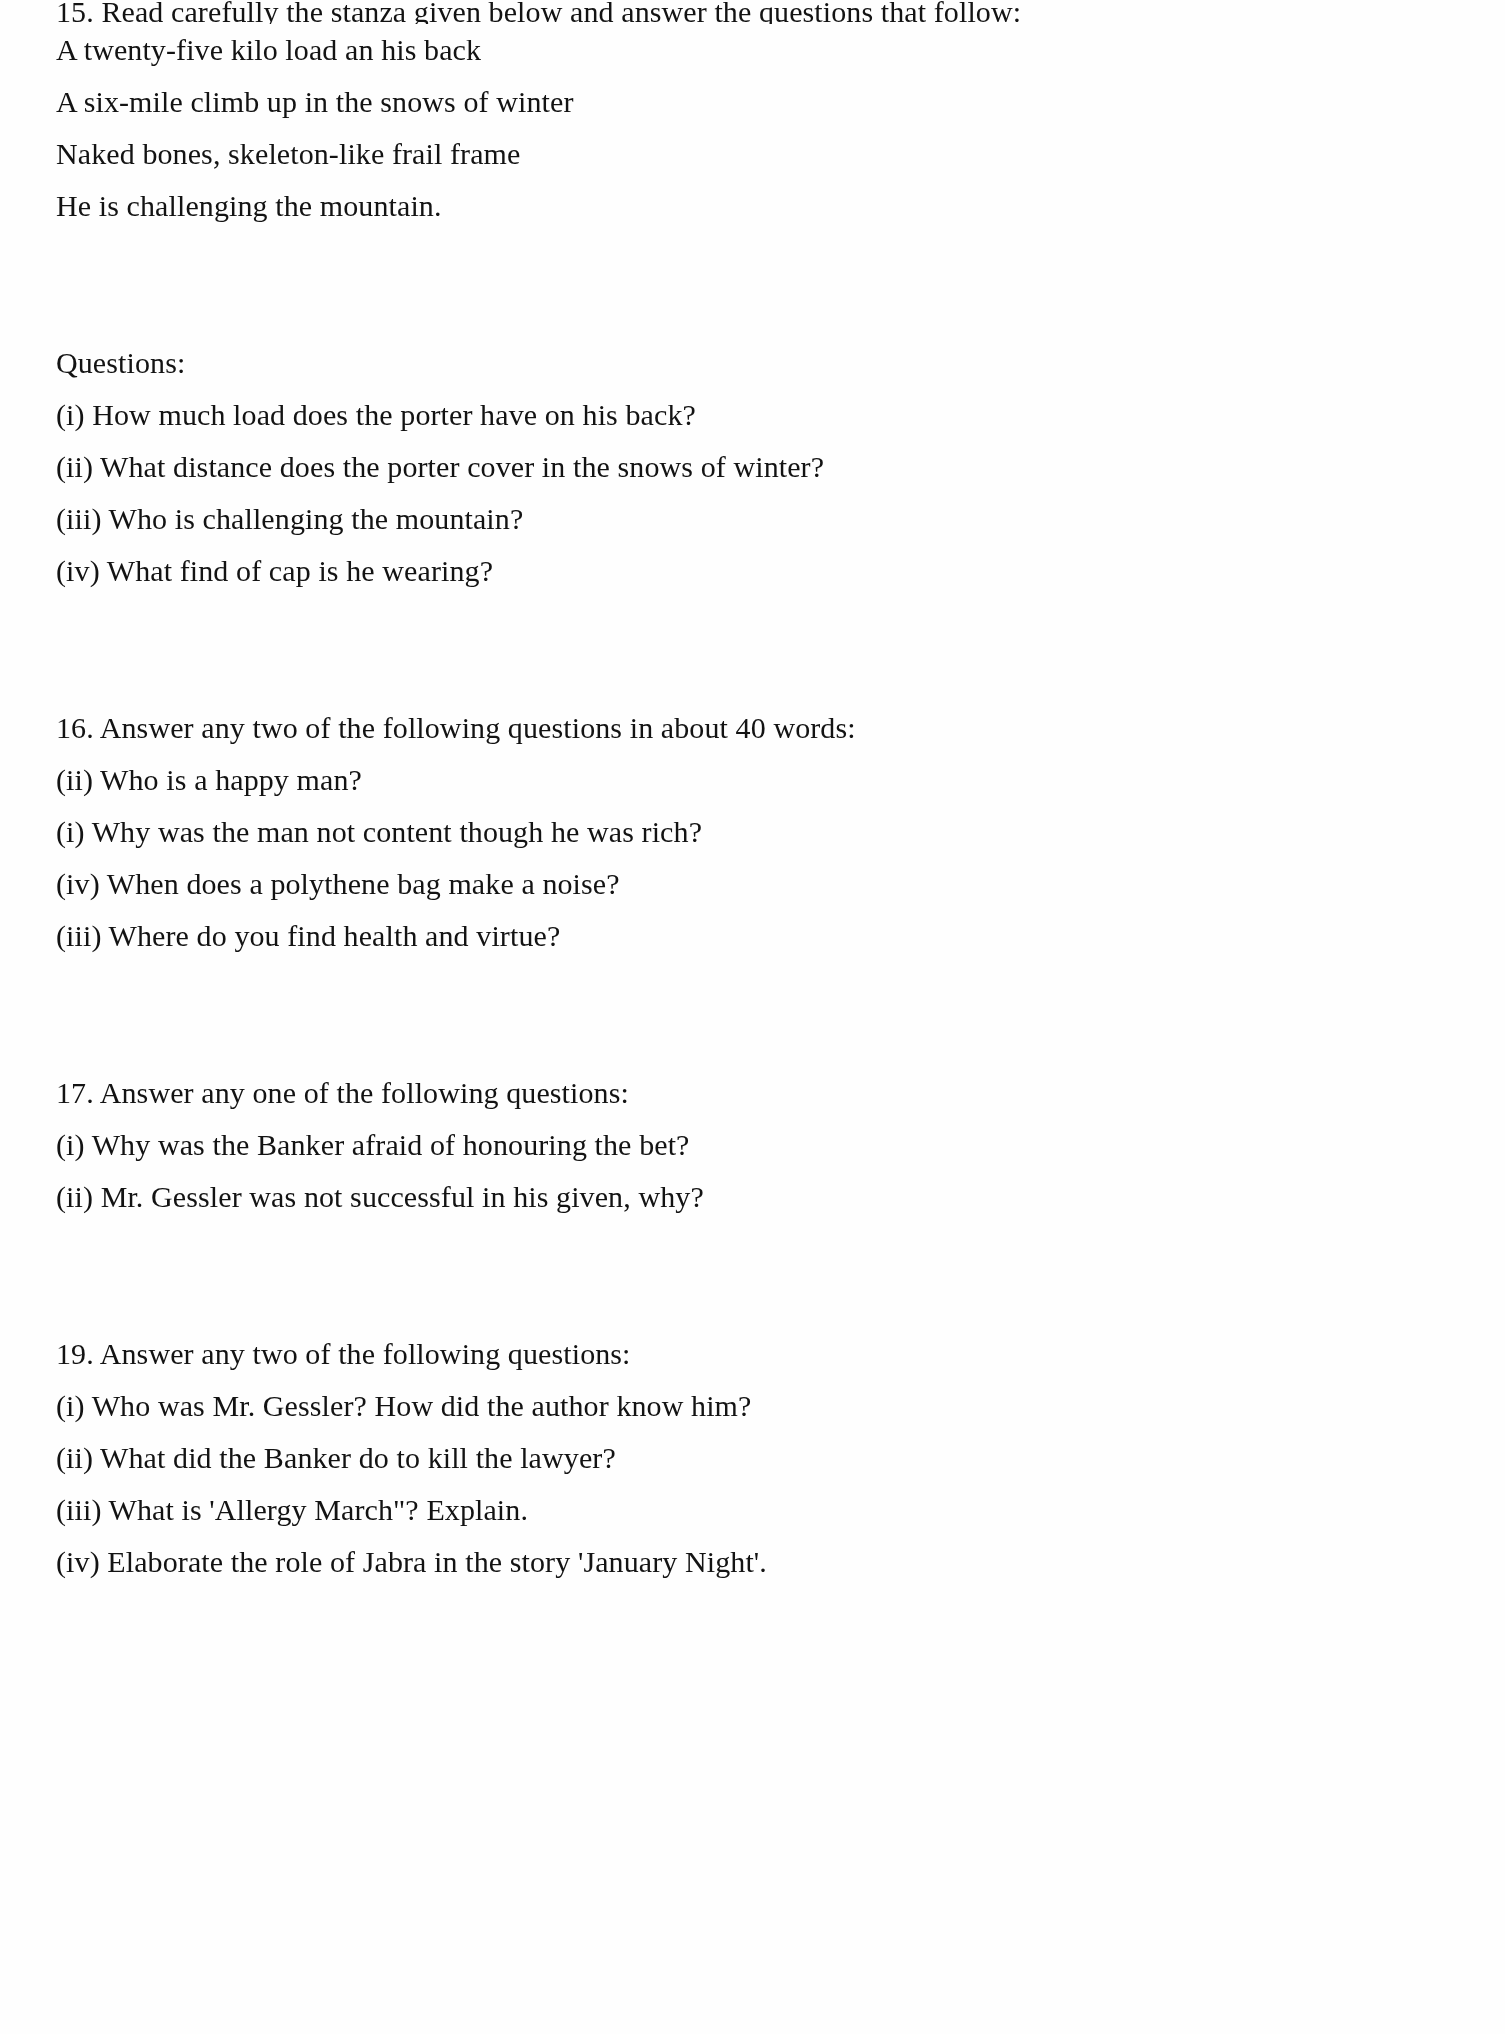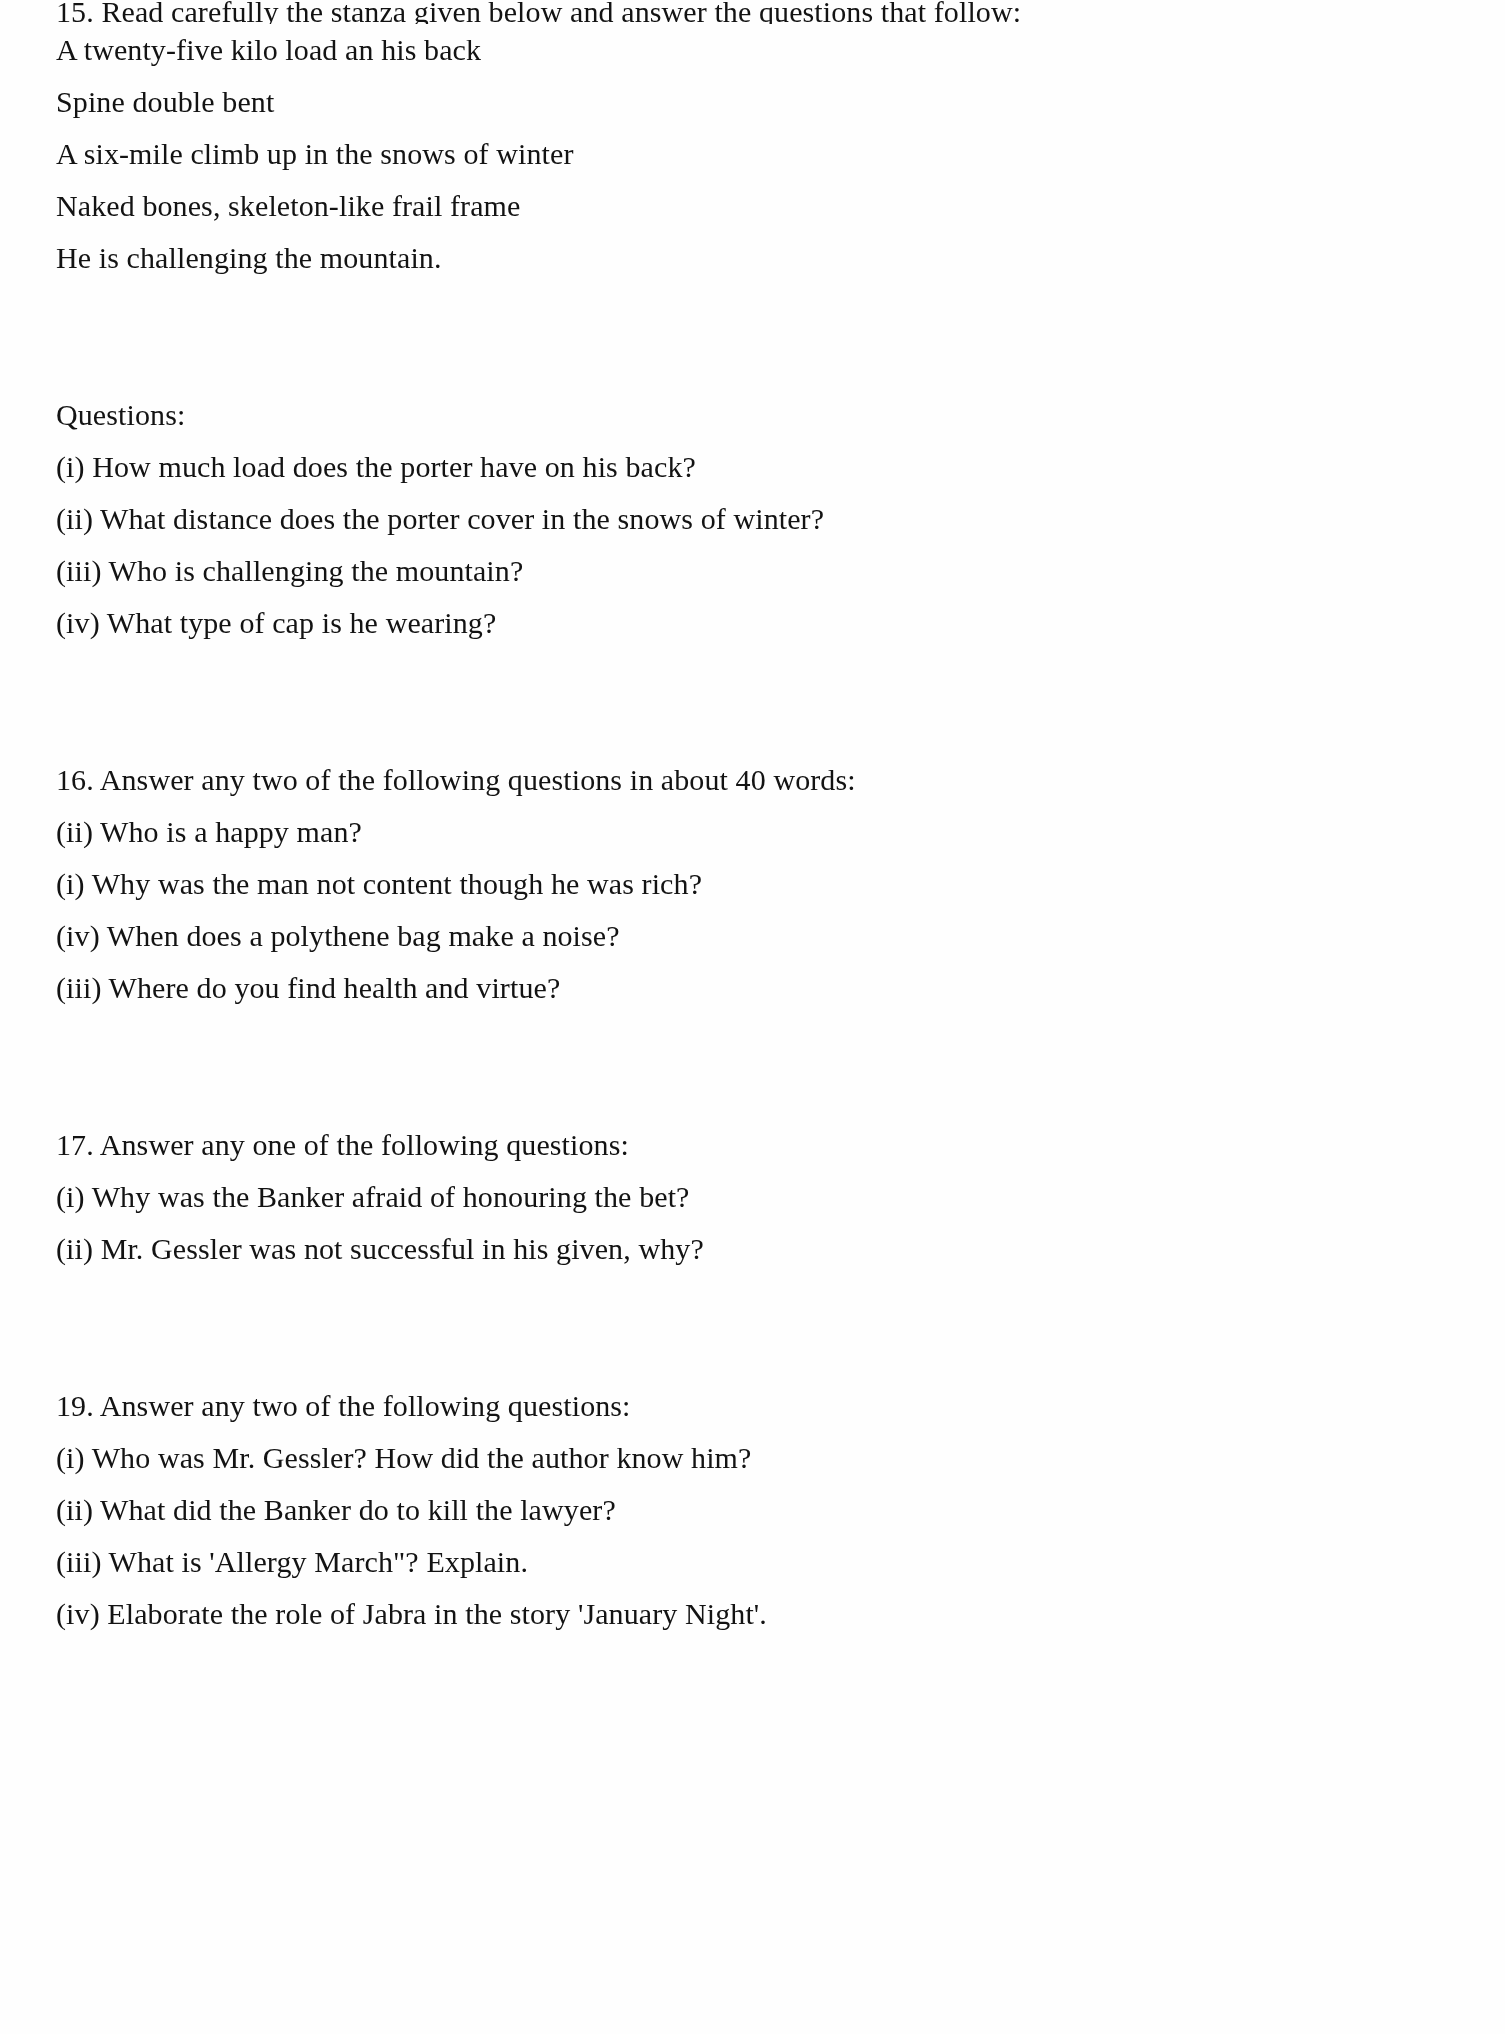--- a/index.html
+++ b/index.html
@@ -67,32 +67,31 @@
 </head>
 <body>
 
 <div id="page">
   <div class="doc-body">
 
     <div class="block">
       <div class="line clipped-top">15. Read carefully the stanza given below and answer the questions that follow:</div>
 
       <div class="line">A twenty-five kilo load an his back</div>
-      <div class="line">Spine double bent</div>
       <div class="line">A six-mile climb up in the snows of winter</div>
       <div class="line">Naked bones, skeleton-like frail frame</div>
       <div class="line">He is challenging the mountain.</div>
 
       <div class="gap-large"></div>
 
       <div class="line">Questions:</div>
       <div class="line">(i) How much load does the porter have on his back?</div>
       <div class="line">(ii) What distance does the porter cover in the snows of winter?</div>
       <div class="line">(iii) Who is challenging the mountain?</div>
-      <div class="line">(iv) What type of cap is he wearing?</div>
+      <div class="line">(iv) What find of cap is he wearing?</div>
     </div>
 
     <div class="gap-large"></div>
 
     <div class="block">
       <div class="line">16. Answer any two of the following questions in about 40 words:</div>
       <div class="line">(ii) Who is a happy man?</div>
       <div class="line">(i) Why was the man not content though he was rich?</div>
       <div class="line">(iv) When does a polythene bag make a noise?</div>
       <div class="line">(iii) Where do you find health and virtue?</div>

